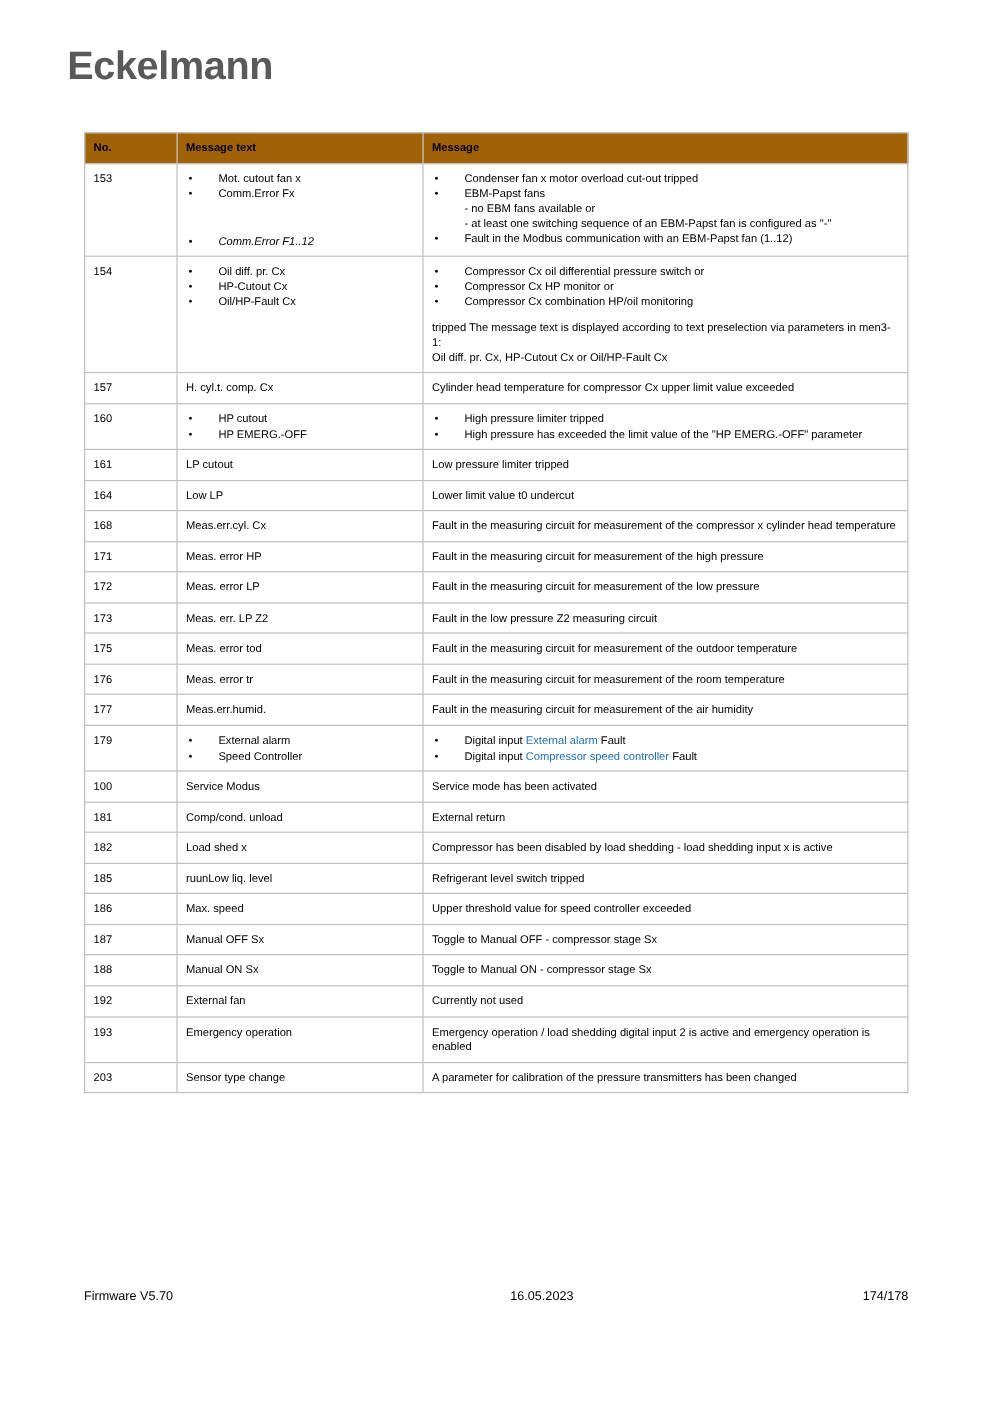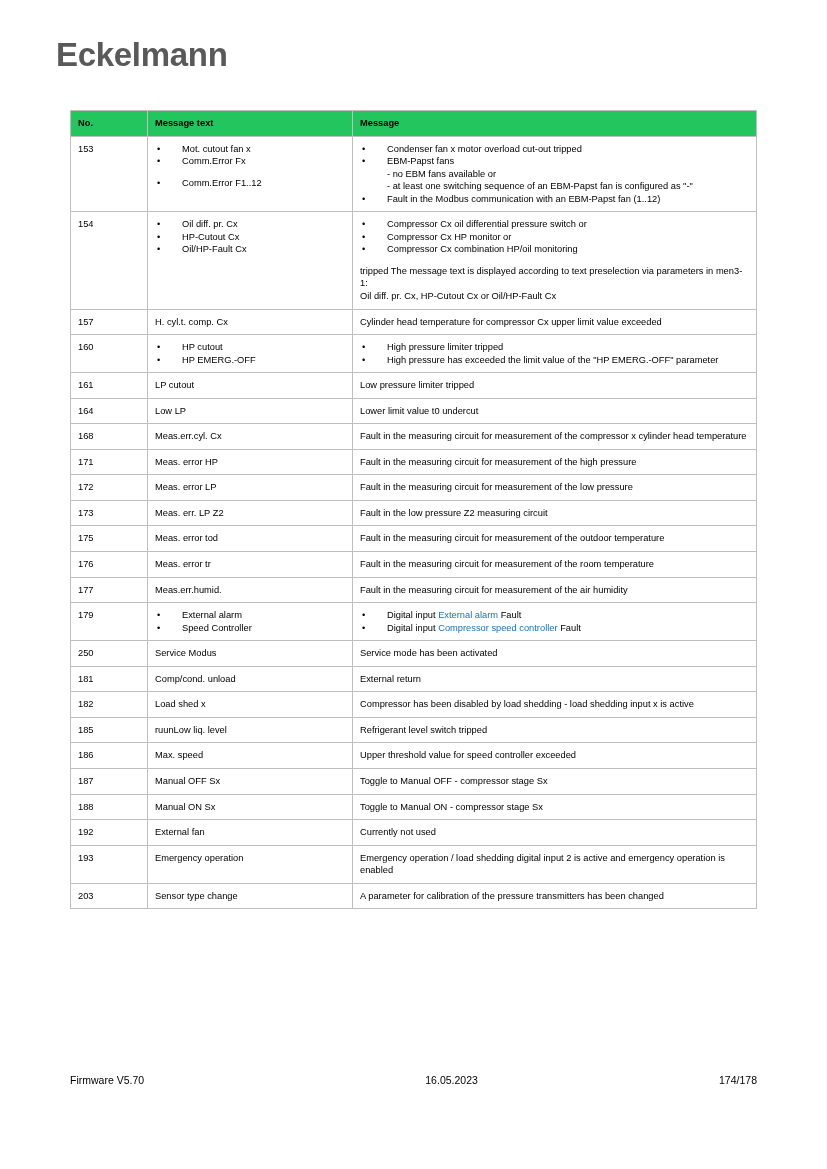--- a/index.html
+++ b/index.html
@@ -34,21 +34,21 @@
   table.msg {
     position: absolute;
     left: 70px;
     top: 110px;
     width: 687px;
     border-collapse: collapse;
     font-size: 9.3px;
     line-height: 1.35;
   }
   table.msg th {
-    background: #22c55e;
+    background: #a16207;
     border: 1px solid #bfbfbf;
     text-align: left;
     font-weight: bold;
     padding: 6px 7px;
     font-size: 9.3px;
     vertical-align: top;
   }
   table.msg td {
     border: 1px solid #bfbfbf;
     vertical-align: top;
@@ -68,21 +68,21 @@
     position: relative;
     padding-left: 14px;
     margin: 0 0 0 0;
   }
   ul.bul li::before {
     content: "•";
     position: absolute;
     left: -11px;
     top: 0;
   }
-  ul.bul li.spaced { margin-top: 9px; }
+  ul.bul li.spaced { margin-top: 27px; font-style: italic; }
   .sub {
     display: block;
   }
   .plain {
     margin-top: 9px;
   }
   .plain div { }
   .lnk {
     color: #1f6fb5;
   }
@@ -226,21 +226,21 @@
             </ul>
           </td>
           <td class="col-msg">
             <ul class="bul">
               <li>Digital input <span class="lnk">External alarm</span> Fault</li>
               <li>Digital input <span class="lnk">Compressor speed controller</span> Fault</li>
             </ul>
           </td>
         </tr>
         <tr>
-          <td class="col-no">250</td>
+          <td class="col-no">100</td>
           <td class="col-text">Service Modus</td>
           <td class="col-msg">Service mode has been activated</td>
         </tr>
         <tr>
           <td class="col-no">181</td>
           <td class="col-text">Comp/cond. unload</td>
           <td class="col-msg">External return</td>
         </tr>
         <tr>
           <td class="col-no">182</td>

